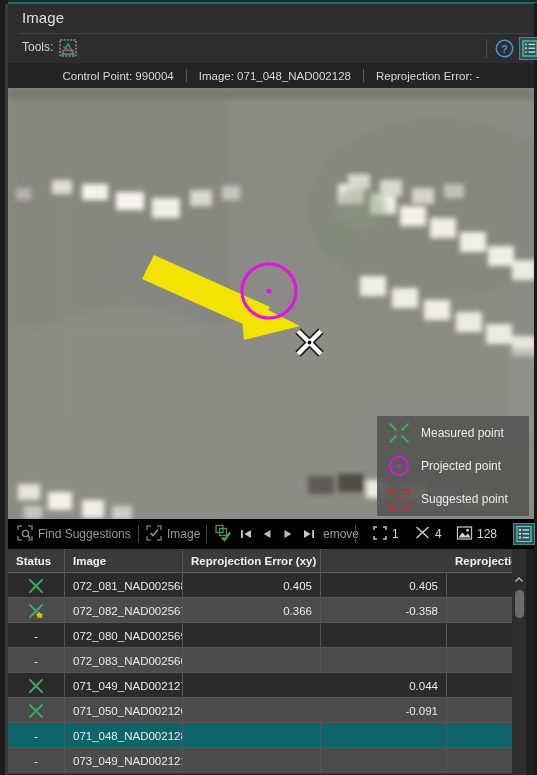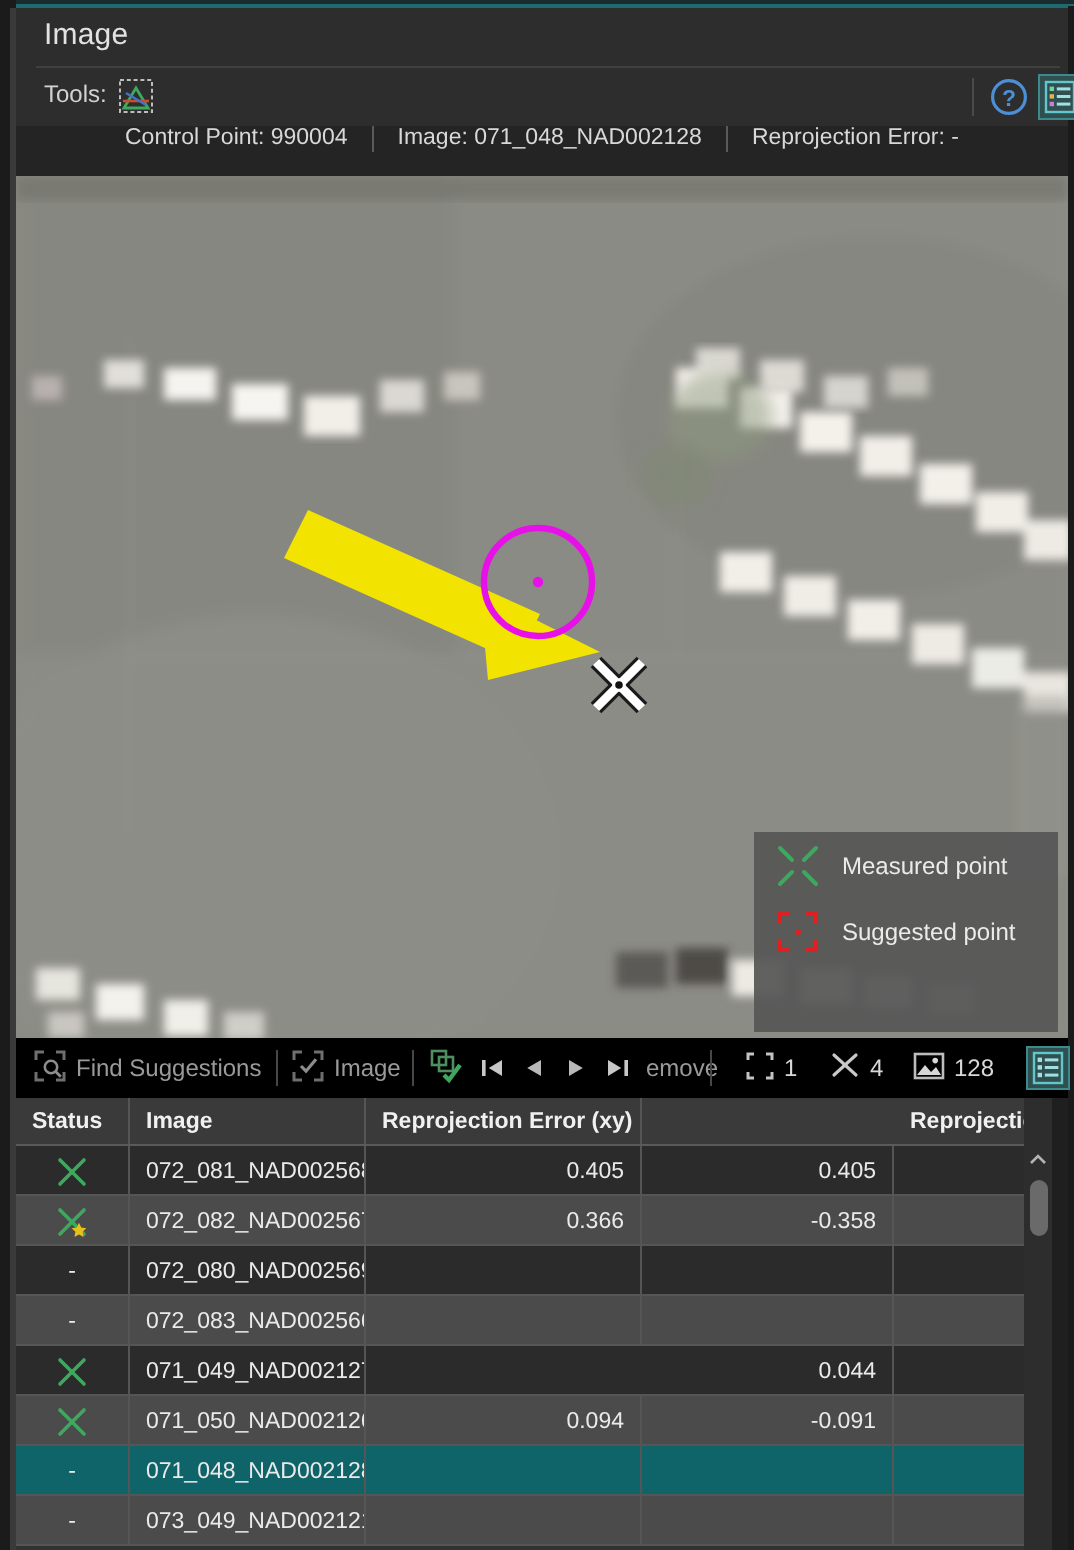--- a/index.html
+++ b/index.html
@@ -34,21 +34,21 @@
   .tools-label{position:absolute;left:14px;top:6px;font-size:12px;color:#d2d2d2;}
   .tool-btn{position:absolute;left:48px;top:3px;width:24px;height:23px;cursor:pointer;}
   .tools-sep{position:absolute;left:478px;top:5px;width:1px;height:19px;background:#4a4a4a;}
   .help-btn{position:absolute;left:486px;top:4px;width:21px;height:21px;cursor:pointer;}
   .list-btn{position:absolute;left:511px;top:3px;width:22px;height:23px;cursor:pointer;
     background:#2f4f50;border:1px solid #3d8a8c;box-sizing:border-box;}
 
   
   .info-bar{position:absolute;left:8px;top:63px;width:526px;height:25px;background:#242424;}
   .info-inner{position:absolute;left:0;top:0;width:526px;height:25px;
-    display:flex;align-items:flex-start;justify-content:center;gap:0;}
+    display:flex;align-items:center;justify-content:center;gap:0;}
   .info-item{font-size:11.5px;color:#d8d8d8;white-space:nowrap;padding:0 12px;}
   .info-div{width:1px;height:13px;background:#5a5a5a;}
 
   
   .canvas-wrap{position:absolute;left:8px;top:88px;width:526px;height:431px;overflow:hidden;background:#7d7d78;}
   .canvas-svg{position:absolute;left:0;top:0;}
 
   
   .legend{
     position:absolute;right:5px;bottom:3px;width:152px;height:100px;
@@ -286,20 +286,29 @@
               <line x1="4" y1="4" x2="10" y2="10"></line>
               <line x1="22" y1="4" x2="16" y2="10"></line>
               <line x1="4" y1="22" x2="10" y2="16"></line>
               <line x1="22" y1="22" x2="16" y2="16"></line>
             </g>
           </svg>
         </div>
         <div class="legend-txt">Measured point</div>
       </div>
 
+      <div class="legend-row">
+        <div class="legend-ico">
+          <svg width="26" height="26" viewBox="0 0 26 26">
+            <circle cx="13" cy="13" r="9" fill="none" stroke="#e810e8" stroke-width="1.8"></circle>
+            <circle cx="13" cy="13" r="1.5" fill="#e810e8"></circle>
+          </svg>
+        </div>
+        <div class="legend-txt">Projected point</div>
+      </div>
 
       <div class="legend-row">
         <div class="legend-ico">
           <svg width="26" height="26" viewBox="0 0 26 26">
             <g stroke="#e02020" stroke-width="2" fill="none" stroke-linecap="butt">
               <path d="M4 9 L4 4 L9 4"></path>
               <path d="M17 4 L22 4 L22 9"></path>
               <path d="M22 17 L22 22 L17 22"></path>
               <path d="M9 22 L4 22 L4 17"></path>
             </g>
@@ -508,21 +517,20 @@
         <div class="trow even" style="top: 125px;">
           <div class="td ctr" style="left: 0px; width: 57px;">
             <svg width="20" height="20" viewBox="0 0 20 20">
               <g stroke="#3fa85f" stroke-width="1.8" stroke-linecap="round">
                 <line x1="4" y1="4" x2="16" y2="16"></line>
                 <line x1="16" y1="4" x2="4" y2="16"></line>
               </g>
             </svg>
           </div>
           <div class="td" style="left: 57px; width: 118px;">071_050_NAD002126</div>
-          <div class="td num" style="left: 175px; width: 138px;">0.094</div>
           <div class="td num" style="left: 313px; width: 126px;">-0.091</div>
           <div class="td" style="left: 439px; width: 87px; border-right: none;"></div>
           <div class="tsep"></div>
         </div>
         <div class="trow sel" style="top: 150px;">
           <div class="td ctr" style="left: 0px; width: 57px;">-</div>
           <div class="td" style="left: 57px; width: 118px;">071_048_NAD002128</div>
           <div class="td num" style="left: 175px; width: 138px;"></div>
           <div class="td num" style="left: 313px; width: 126px;"></div>
           <div class="td" style="left: 439px; width: 87px; border-right: none;"></div>

